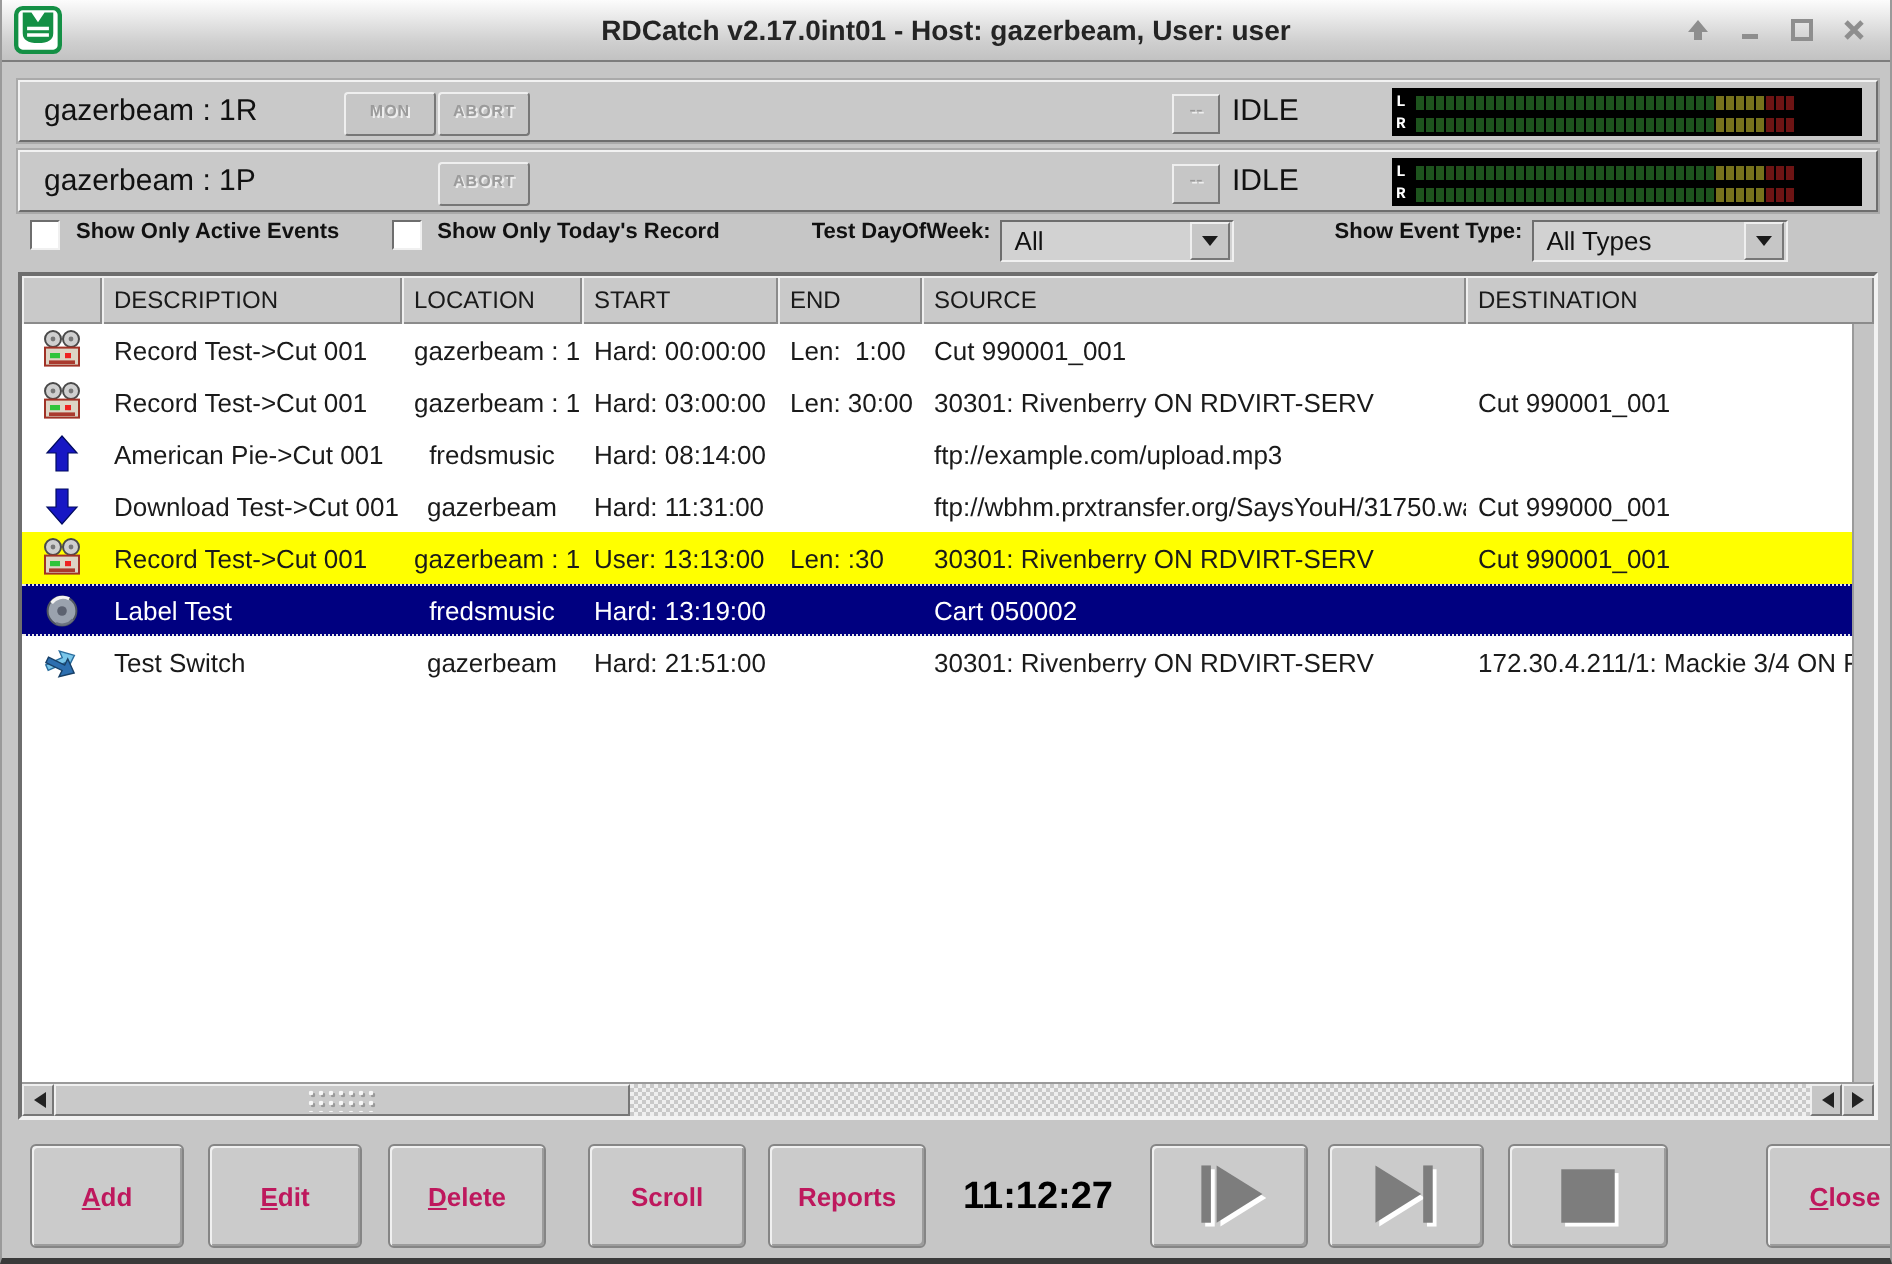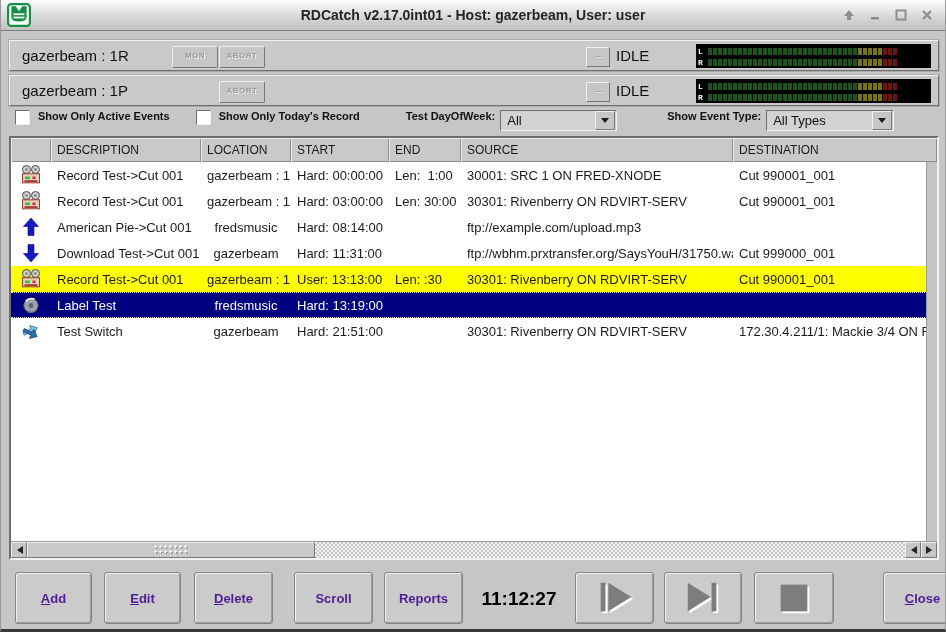--- a/index.html
+++ b/index.html
@@ -82,21 +82,21 @@
   .strough { flex:1; background:#efefef;
     background-image:linear-gradient(45deg,#c9c9c9 25%,transparent 25%,transparent 75%,#c9c9c9 75%),linear-gradient(45deg,#c9c9c9 25%,transparent 25%,transparent 75%,#c9c9c9 75%);
     background-size:4px 4px; background-position:0 0,2px 2px; }
   .tl { width:0; height:0; border:4px solid transparent; border-right:6px solid #222; margin-right:3px; }
   .tr { width:0; height:0; border:4px solid transparent; border-left:6px solid #222; margin-left:3px; }
   
   .btn {
     position:absolute; top:572px; height:52px; box-sizing:border-box; background:#cbcbcb;
     border:1px solid #858585; border-radius:3px;
     box-shadow:inset 1px 1px 0 #f0f0f0, inset -1px -1px 0 #9c9c9c;
-    font-size:13px; font-weight:bold; color:#4c1d95; text-align:center;
+    font-size:13px; font-weight:bold; color:#be185d; text-align:center;
     display:flex; align-items:center; justify-content:center;
   }
   .clock { position:absolute; top:588px; left:468px; width:100px; text-align:center; font-size:19px; font-weight:bold; color:#000; }
   .transport svg { display:block; }
 </style>
 </head>
 <body>
 
 <div class="window">
 
@@ -355,21 +355,20 @@
               <circle cx="14.5" cy="4.5" r="1.2" fill="#777"></circle>
               <rect x="1.5" y="8.8" width="17" height="9" fill="#ddd5c6" stroke="#a03226"></rect>
               <rect x="4" y="11.5" width="5" height="2.6" fill="#2fc43a"></rect>
               <rect x="11.5" y="11.5" width="3" height="2.6" fill="#ee2222"></rect>
               <rect x="3.5" y="15.2" width="13" height="1.8" fill="#aa3a2e"></rect>
             </svg></div>
           <div class="cell" style="width: 150px;">Record Test-&gt;Cut 001</div>
           <div class="cell loc" style="width: 90px;">gazerbeam : 1R</div>
           <div class="cell" style="width: 98px;">Hard: 00:00:00</div>
           <div class="cell" style="width: 72px;">Len:  1:00</div>
-          <div class="cell" style="width: 272px;">30001: SRC 1 ON FRED-XNODE</div>
           <div class="cell" style="flex: 1 1 0%;">Cut 990001_001</div>
         </div>
         <div class="trow">
           <div class="cell icon-cell" style="width: 40px;"><svg width="20" height="20" viewBox="0 0 20 20">
               <circle cx="5.5" cy="4.5" r="4" fill="#cfcfcf" stroke="#4a4a4a"></circle>
               <circle cx="14.5" cy="4.5" r="4" fill="#cfcfcf" stroke="#4a4a4a"></circle>
               <circle cx="5.5" cy="4.5" r="1.2" fill="#777"></circle>
               <circle cx="14.5" cy="4.5" r="1.2" fill="#777"></circle>
               <rect x="1.5" y="8.8" width="17" height="9" fill="#ddd5c6" stroke="#a03226"></rect>
               <rect x="4" y="11.5" width="5" height="2.6" fill="#2fc43a"></rect>
@@ -426,20 +425,21 @@
           <div class="cell icon-cell" style="width: 40px;"><svg width="20" height="20" viewBox="0 0 20 20">
               <circle cx="10" cy="10.5" r="7.2" fill="#9aa2ae" stroke="#4f5560"></circle>
               <circle cx="10" cy="10.5" r="2.4" fill="#5c6270"></circle>
               <path d="M4.8 6.5 A7 7 0 0 1 13.6 4.4" stroke="#f2f2f2" stroke-width="1.6" fill="none"></path>
               <path d="M15.4 14.8 A7 7 0 0 1 7 16.6" stroke="#6c7380" stroke-width="1.2" fill="none"></path>
             </svg></div>
           <div class="cell" style="width: 150px;">Label Test</div>
           <div class="cell loc" style="width: 90px;">fredsmusic</div>
           <div class="cell" style="width: 98px;">Hard: 13:19:00</div>
           <div class="cell" style="width: 72px;"></div>
+          <div class="cell" style="width: 272px;">Cart 050002</div>
           <div class="cell" style="flex: 1 1 0%;"></div>
         </div>
         <div class="trow">
           <div class="cell icon-cell" style="width: 40px;"><svg width="20" height="20" viewBox="0 0 20 20">
               <path d="M2 8 L11 8 L11 4.5 L17 9.5 L11 14.5 L11 11 L2 11 Z" fill="#79c6ea" stroke="#2a6d9e" stroke-width="0.7" transform="rotate(-24 10 10)"></path>
               <path d="M2 8 L11 8 L11 4.5 L17 9.5 L11 14.5 L11 11 L2 11 Z" fill="#2d6fb0" stroke="#173f66" stroke-width="0.7" transform="rotate(26 10 12) translate(0 3)"></path>
             </svg></div>
           <div class="cell" style="width: 150px;">Test Switch</div>
           <div class="cell loc" style="width: 90px;">gazerbeam</div>
           <div class="cell" style="width: 98px;">Hard: 21:51:00</div>

